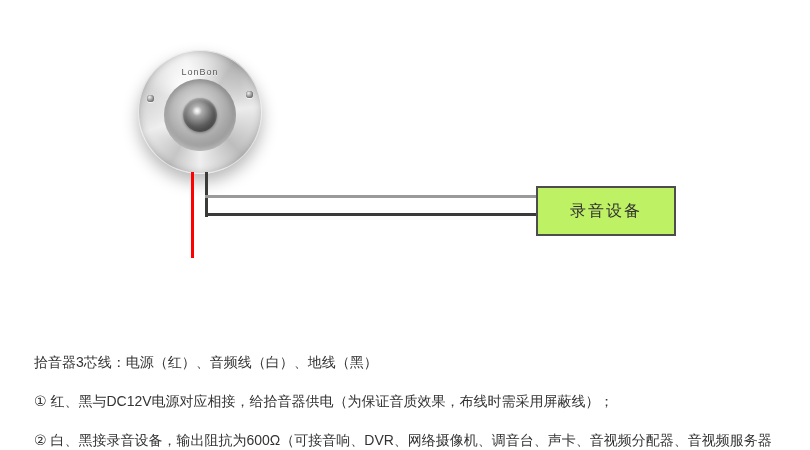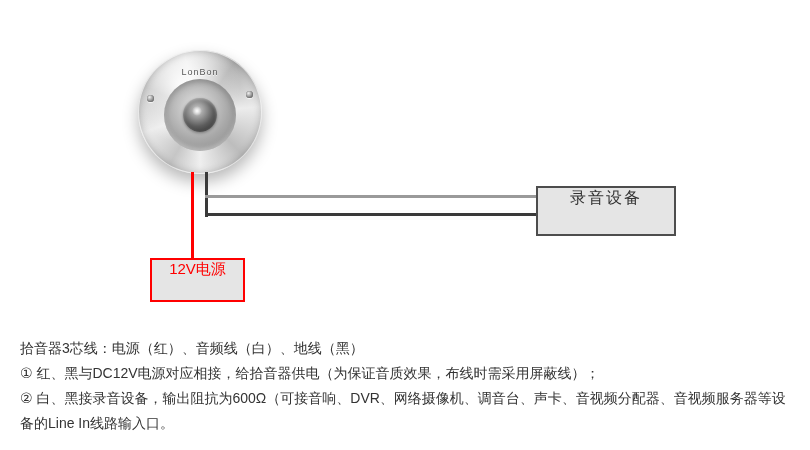--- a/index.html
+++ b/index.html
@@ -112,23 +112,23 @@
   .wire-horizontal-dark {
     left: 205px; top: 213px;
     width: 332px; height: 3px;
     background: #3a3a3a;
   }
 
   
   .box {
     position: absolute;
     display: flex;
-    align-items: flex-start;
+    align-items: center;
     justify-content: center;
-    background: #e5e5e5;
+    background: #bef264;
     box-sizing: border-box;
   }
   .power-box {
     left: 150px; top: 258px;
     width: 95px; height: 44px;
     border: 2px solid #ff0000;
   }
   .power-box .box-label {
     color: #ff0000;
     font-size: 15px;
@@ -147,21 +147,21 @@
   
   .notes {
     position: absolute;
     left: 20px;
     top: 336px;
     width: 775px;
     color: #333333;
     font-size: 14px;
     line-height: 25px;
   }
-  .notes p { margin: 0; }
+  .notes p { margin: 14px; }
 </style>
 </head>
 <body>
 
 <div class="canvas">
 
   <div class="device">
     <div class="device-face">
       <div class="brand">LonBon</div>
       <div class="screw screw-left"></div>
@@ -172,23 +172,20 @@
         </div>
       </div>
     </div>
   </div>
 
   <div class="wire wire-power"></div>
   <div class="wire wire-vertical-dark"></div>
   <div class="wire wire-horizontal-gray"></div>
   <div class="wire wire-horizontal-dark"></div>
 
-  <div class="box power-box">
-    <span class="box-label">12V电源</span>
-  </div>
 
   <div class="box recorder-box">
     <span class="box-label">录音设备</span>
   </div>
 
   <div class="notes">
     <p>拾音器3芯线：电源（红）、音频线（白）、地线（黑）</p>
     <p>① 红、黑与DC12V电源对应相接，给拾音器供电（为保证音质效果，布线时需采用屏蔽线）；</p>
     <p>② 白、黑接录音设备，输出阻抗为600Ω（可接音响、DVR、网络摄像机、调音台、声卡、音视频分配器、音视频服务器等设备的Line In线路输入口。</p>
   </div>

